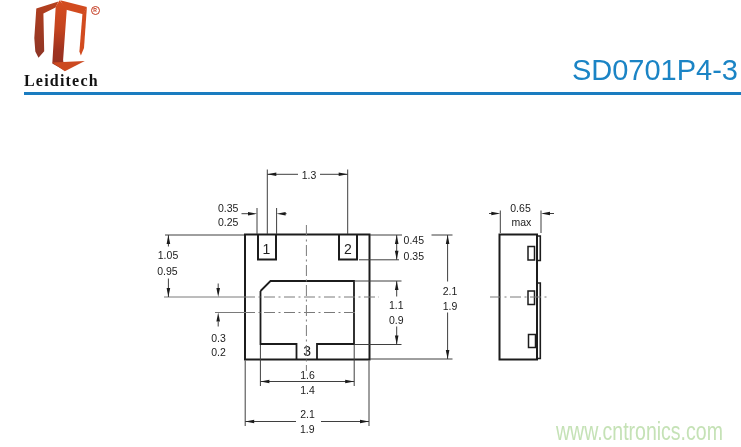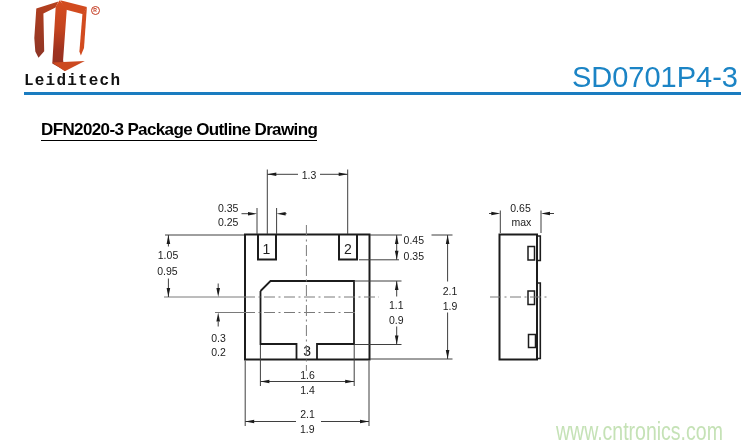--- a/index.html
+++ b/index.html
@@ -31,27 +31,26 @@
 
     <path d="M27.2,0.2 L53.9,6.9 L50.2,14.2 L32.3,9.6 Z" fill="#d24b1f"></path>
 
     <path d="M53.9,6.9 L51,48 L47.9,55.6 L46.4,51.5 L49.4,14.4 Z" fill="#d24b1f"></path>
 
     <path d="M19.3,62.6 L51.8,61.0 L31.8,71.2 Z" fill="#cc4920"></path>
   </svg>
 
   <div class="abs" style="left:90.6px;top:6px;width:7px;height:7px;border:1px solid #c43a20;border-radius:50%;color:#c43a20;font-size:5px;font-weight:bold;text-align:center;line-height:6.8px;">R</div>
 
-  <div class="abs" style="left:24px;top:72.5px;font-family:Liberation Mono, monospace;font-weight:bold;font-size:16px;color:#121212;letter-spacing:1.2px;line-height:1;">Leiditech</div>
-
-  <div class="abs" style="right:3px;top:62px;font-size:29px;color:#1b84c5;line-height:1.05;white-space:nowrap;">SD0701P4-3</div>
+  <div class="abs" style="left:24px;top:72.5px;font-family:Liberation Serif, serif;font-weight:bold;font-size:16px;color:#121212;letter-spacing:1.2px;line-height:1;">Leiditech</div>
+
+  <div class="abs" style="right:3px;top:55px;font-size:29px;color:#1b84c5;line-height:1.05;white-space:nowrap;">SD0701P4-3</div>
 
   <div class="abs" style="left:24px;top:92px;width:717px;height:3px;background:#1a7cc0;"></div>
 
-  <div class="abs" style="left:41px;top:121px;font-size:17px;font-weight:bold;color:#000;letter-spacing:-0.62px;line-height:1.1;border-bottom:1.8px solid #000;padding-bottom:0.5px;">DFN2020-3 Package Outline Drawing</div>
 
   <div class="abs" style="left:556px;top:416px;font-size:26px;color:#c5e2b6;transform:scaleX(0.75);transform-origin:left top;">www.cntronics.com</div>
 
 
   <svg class="abs" style="left:0;top:0" width="741" height="447" viewBox="0 0 741 447" font-family="Liberation Sans, sans-serif" font-size="10.5px" fill="#1b1b1b">
 
     <g stroke="#1c1c1c" stroke-width="2" fill="none">
       <rect x="245" y="234.5" width="124.5" height="125"></rect>
     </g>
 

